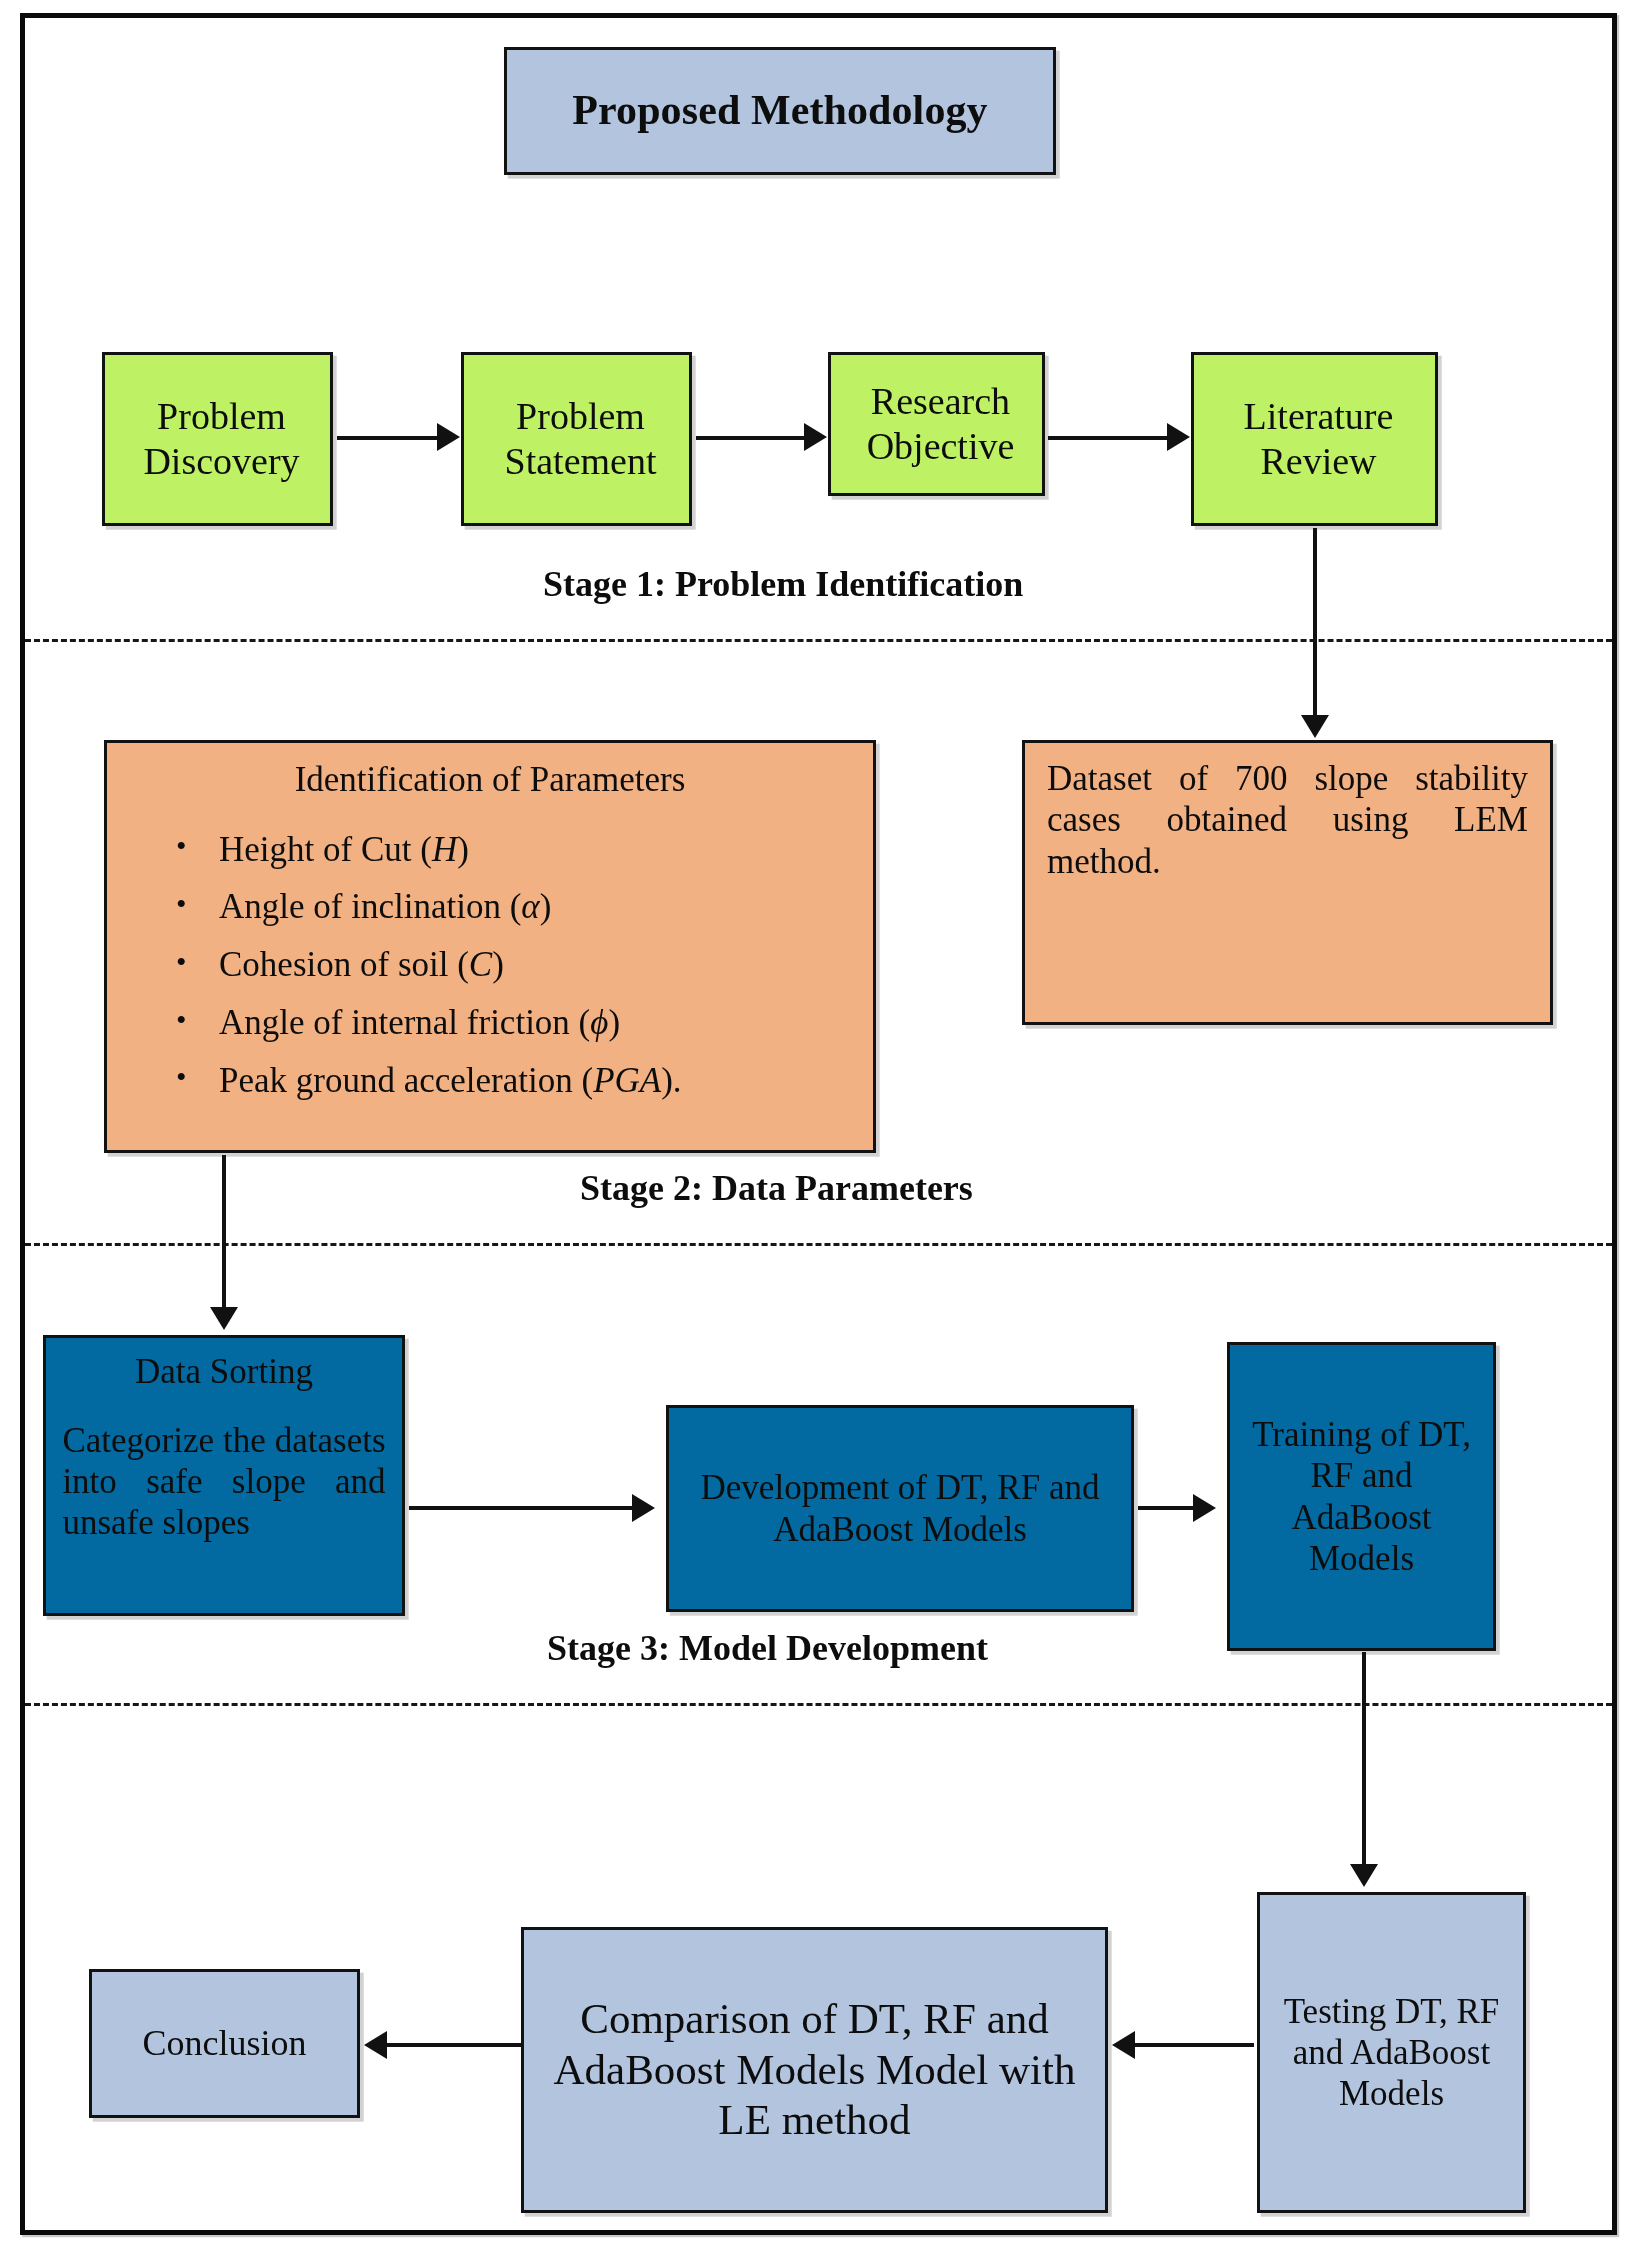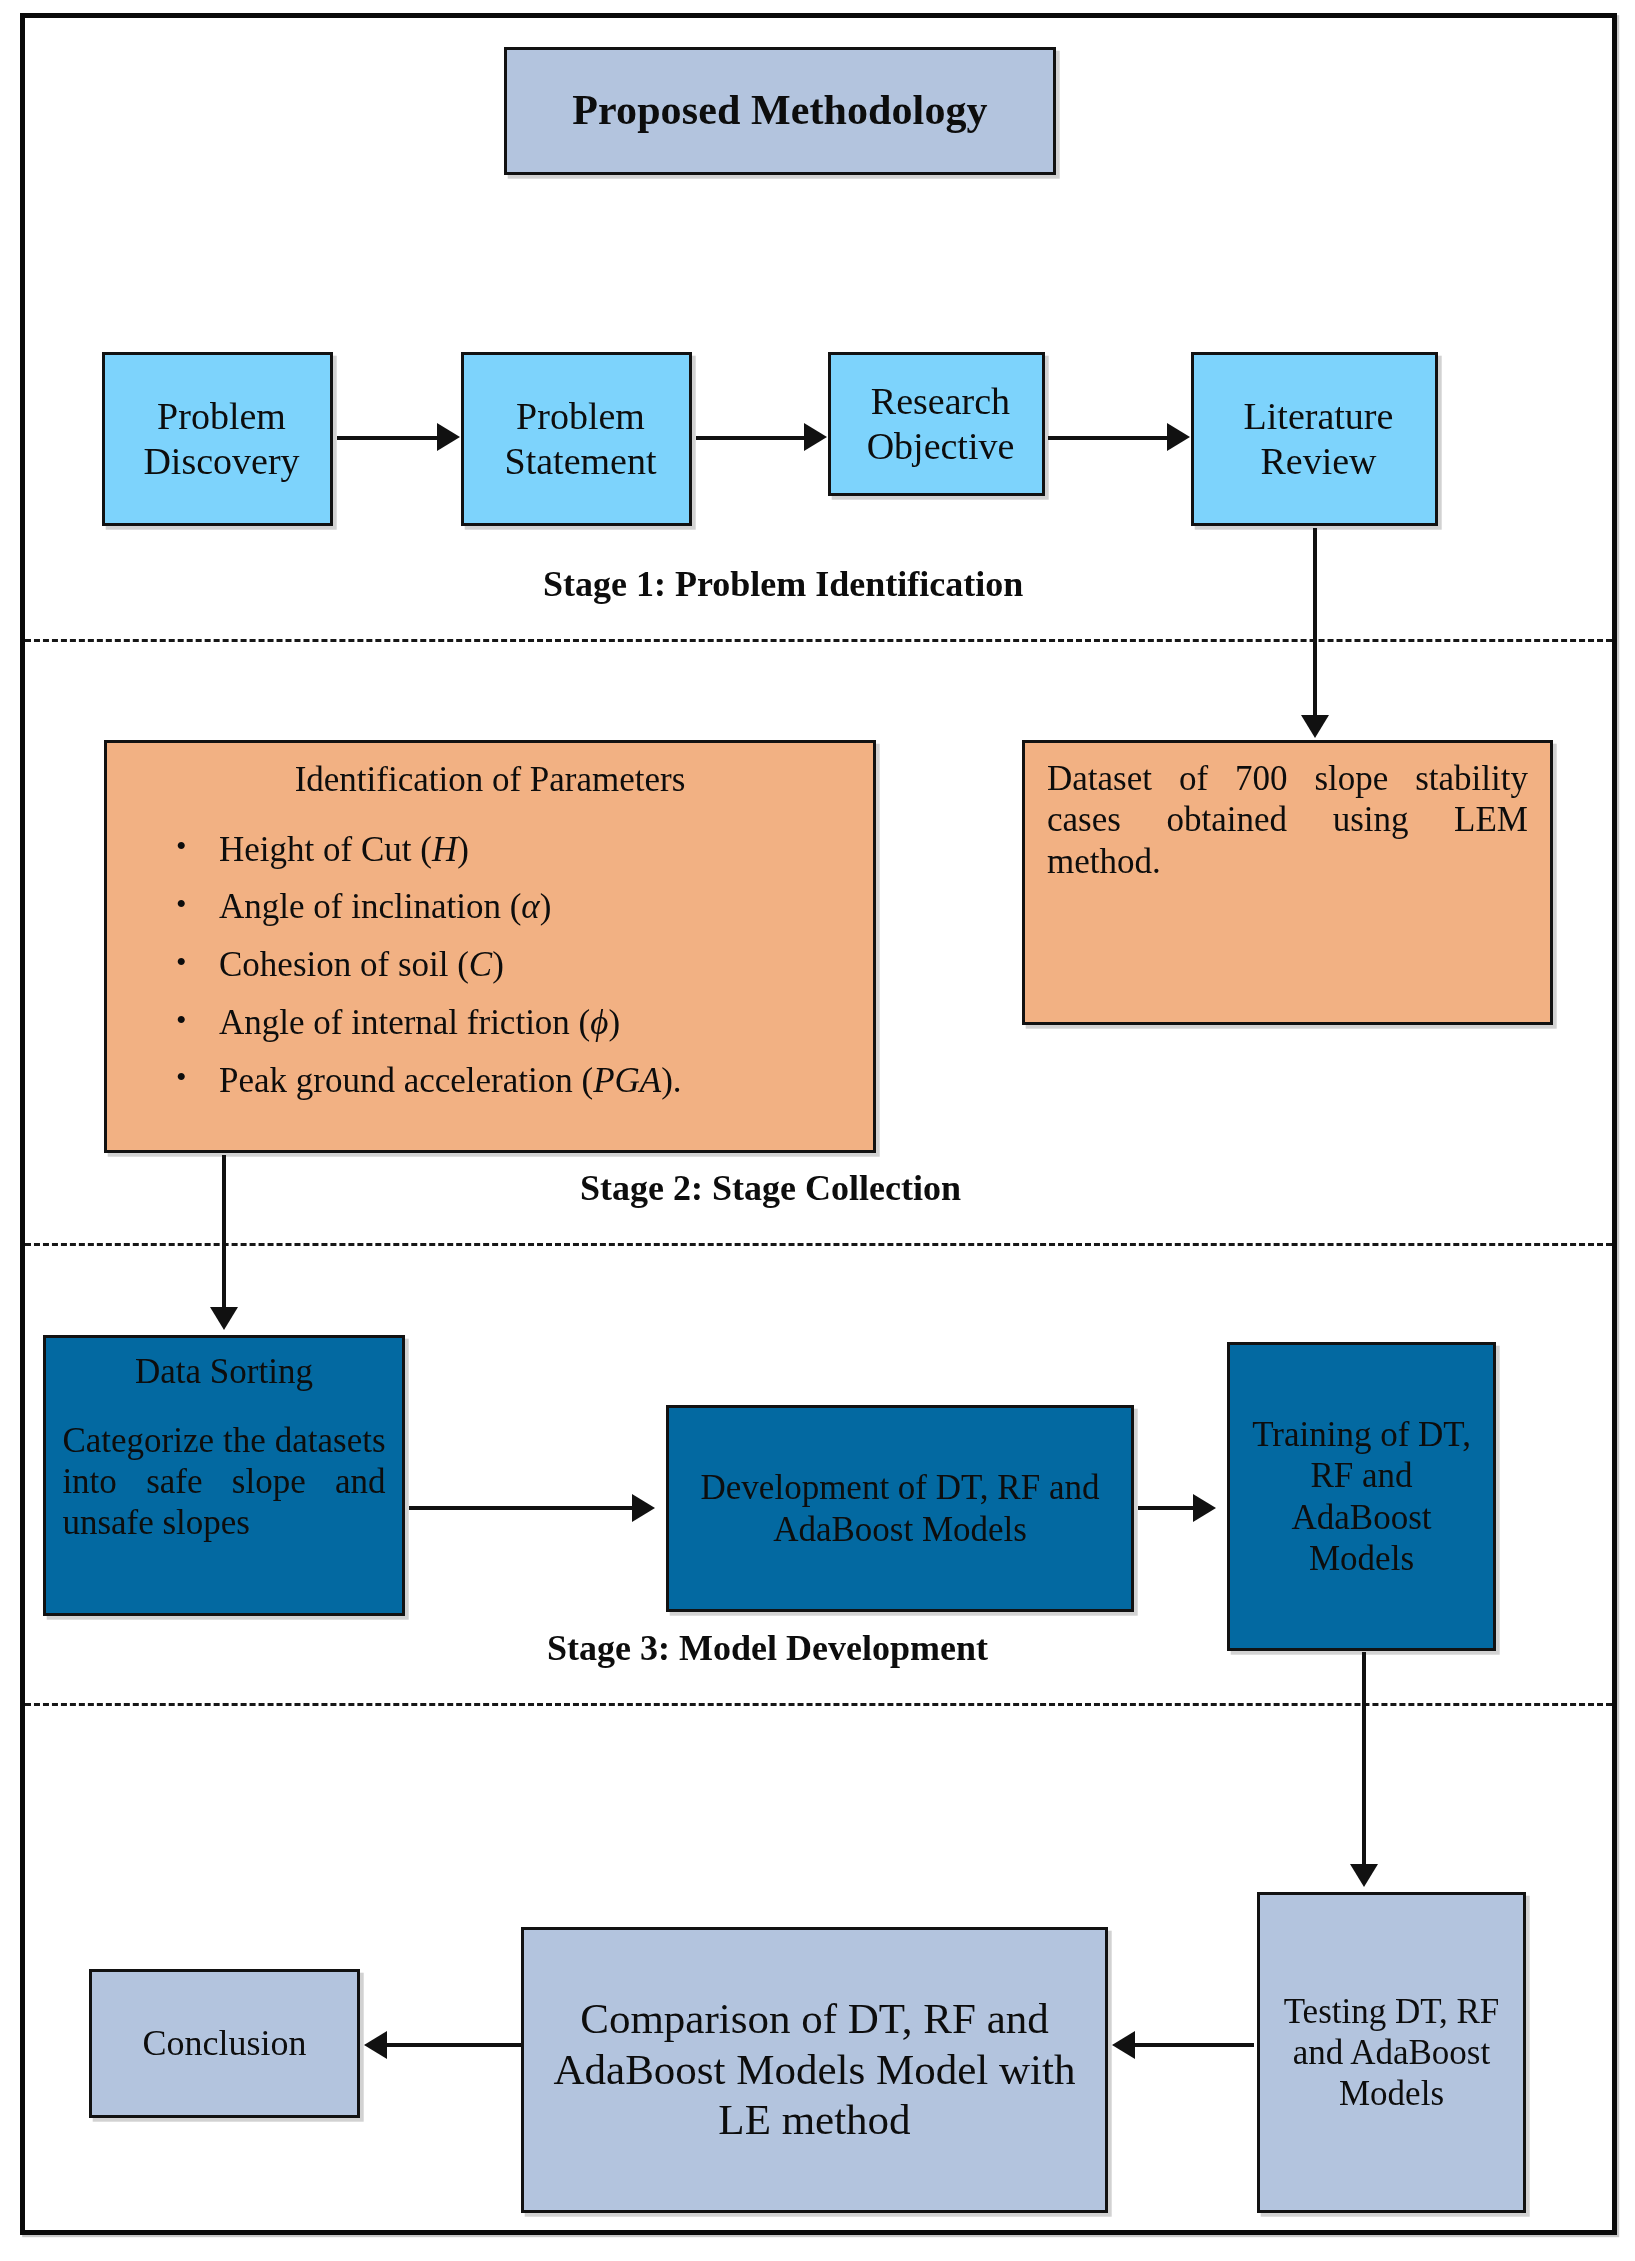--- a/index.html
+++ b/index.html
@@ -49,21 +49,21 @@
   .node .body {
     display: block;
     width: 100%;
     text-align: justify;
     text-align-last: left;
     hyphens: none;
   }
 
   
   .fill-blue   { background: #b3c4de; }
-  .fill-green  { background: #7dd3fc; padding-left: 8px; }
+  .fill-green  { background: #bef264; padding-left: 8px; }
   .fill-orange { background: #f2b183; }
   .fill-yellow { background: #0369a1; }
 
   
   #title-box {
     left: 504px; top: 47px; width: 552px; height: 128px;
     font-size: 42px; font-weight: bold;
     letter-spacing: 0.1px;
   }
 
@@ -253,21 +253,21 @@
       <li>
         <span>Peak ground acceleration (</span><span class="sym">PGA</span><span>).</span>
       </li>
     </ul>
   </div>
 
   <div class="node fill-orange" id="box-data-acquisition">
     <span class="body">Dataset of 700 slope stability cases obtained using LEM method.</span>
   </div>
 
-  <div class="stage-label" id="stage-2-label">Stage 2: Stage Collection</div>
+  <div class="stage-label" id="stage-2-label">Stage 2: Data Parameters</div>
   <div class="divider" id="divider-2"></div>
 
   <div class="conn-v" style="left:222px; top:1155px; height:152px;"></div>
   <div class="arrow arrow-down" style="left:210px; top:1307px;"></div>
 
   <div class="node fill-yellow" id="box-data-sorting">
     <span class="ttl">Data Sorting</span>
     <span class="body">Categorize the datasets into safe slope and unsafe slopes</span>
   </div>
 

